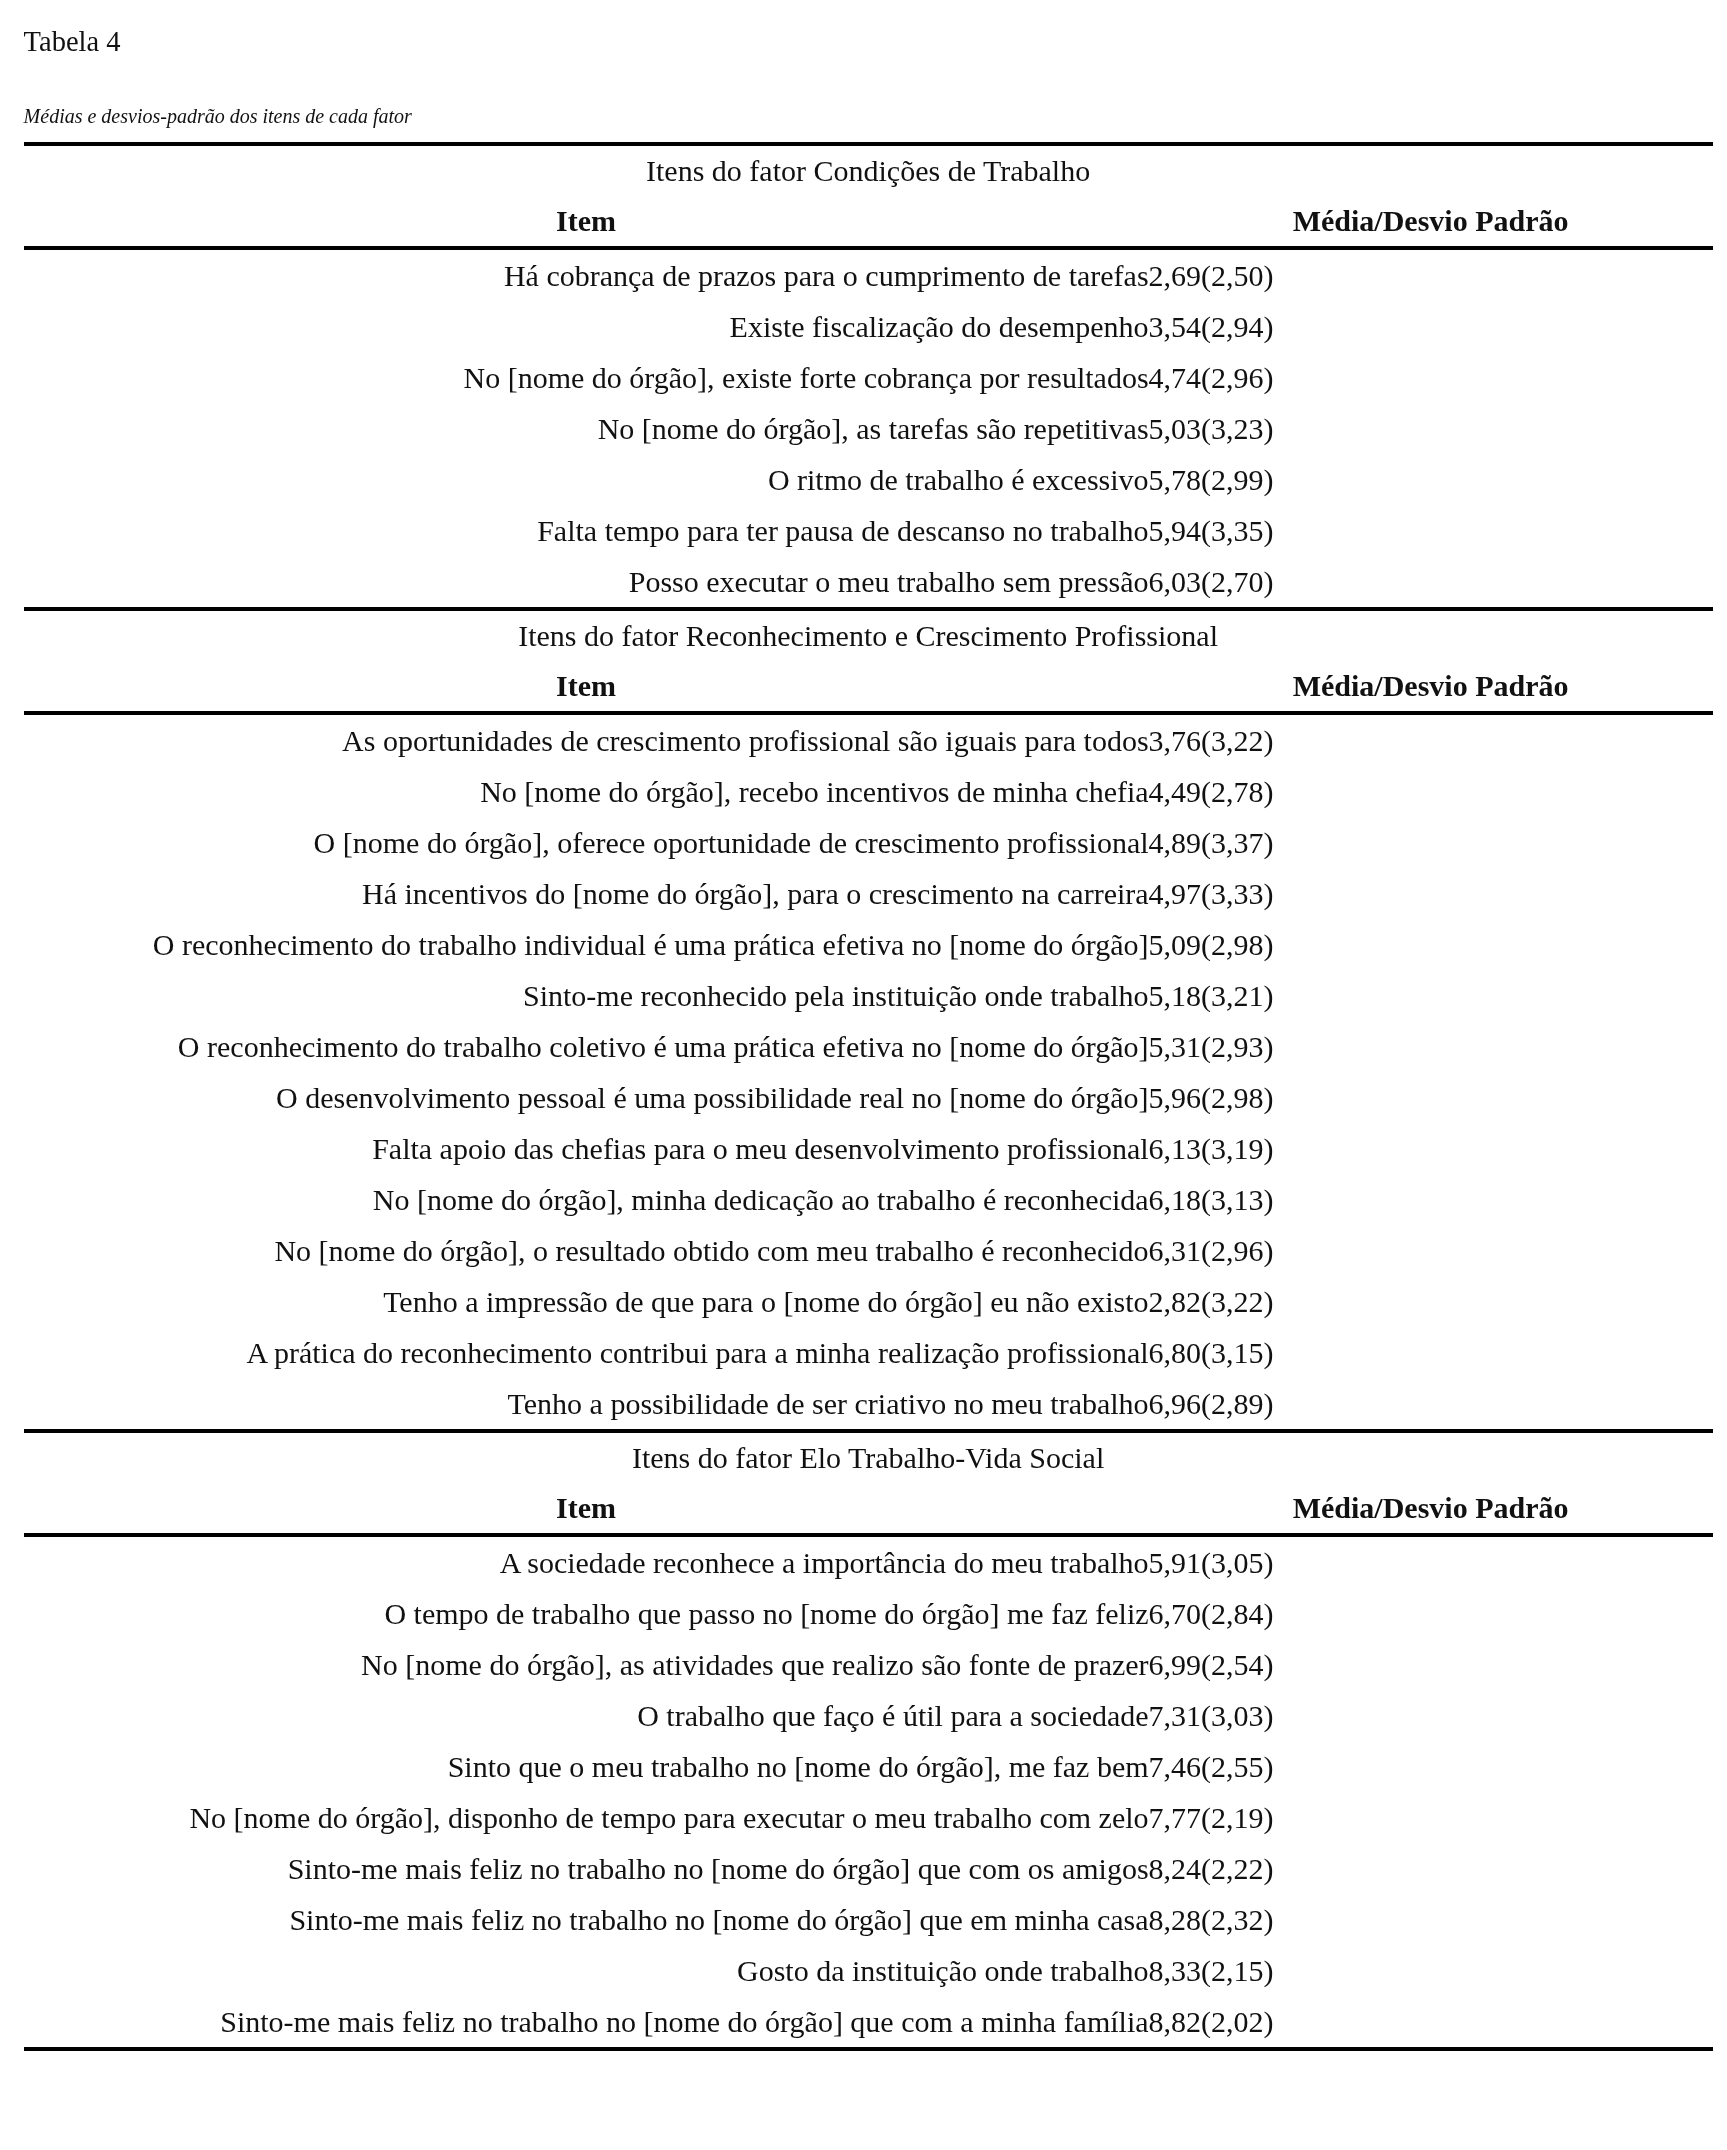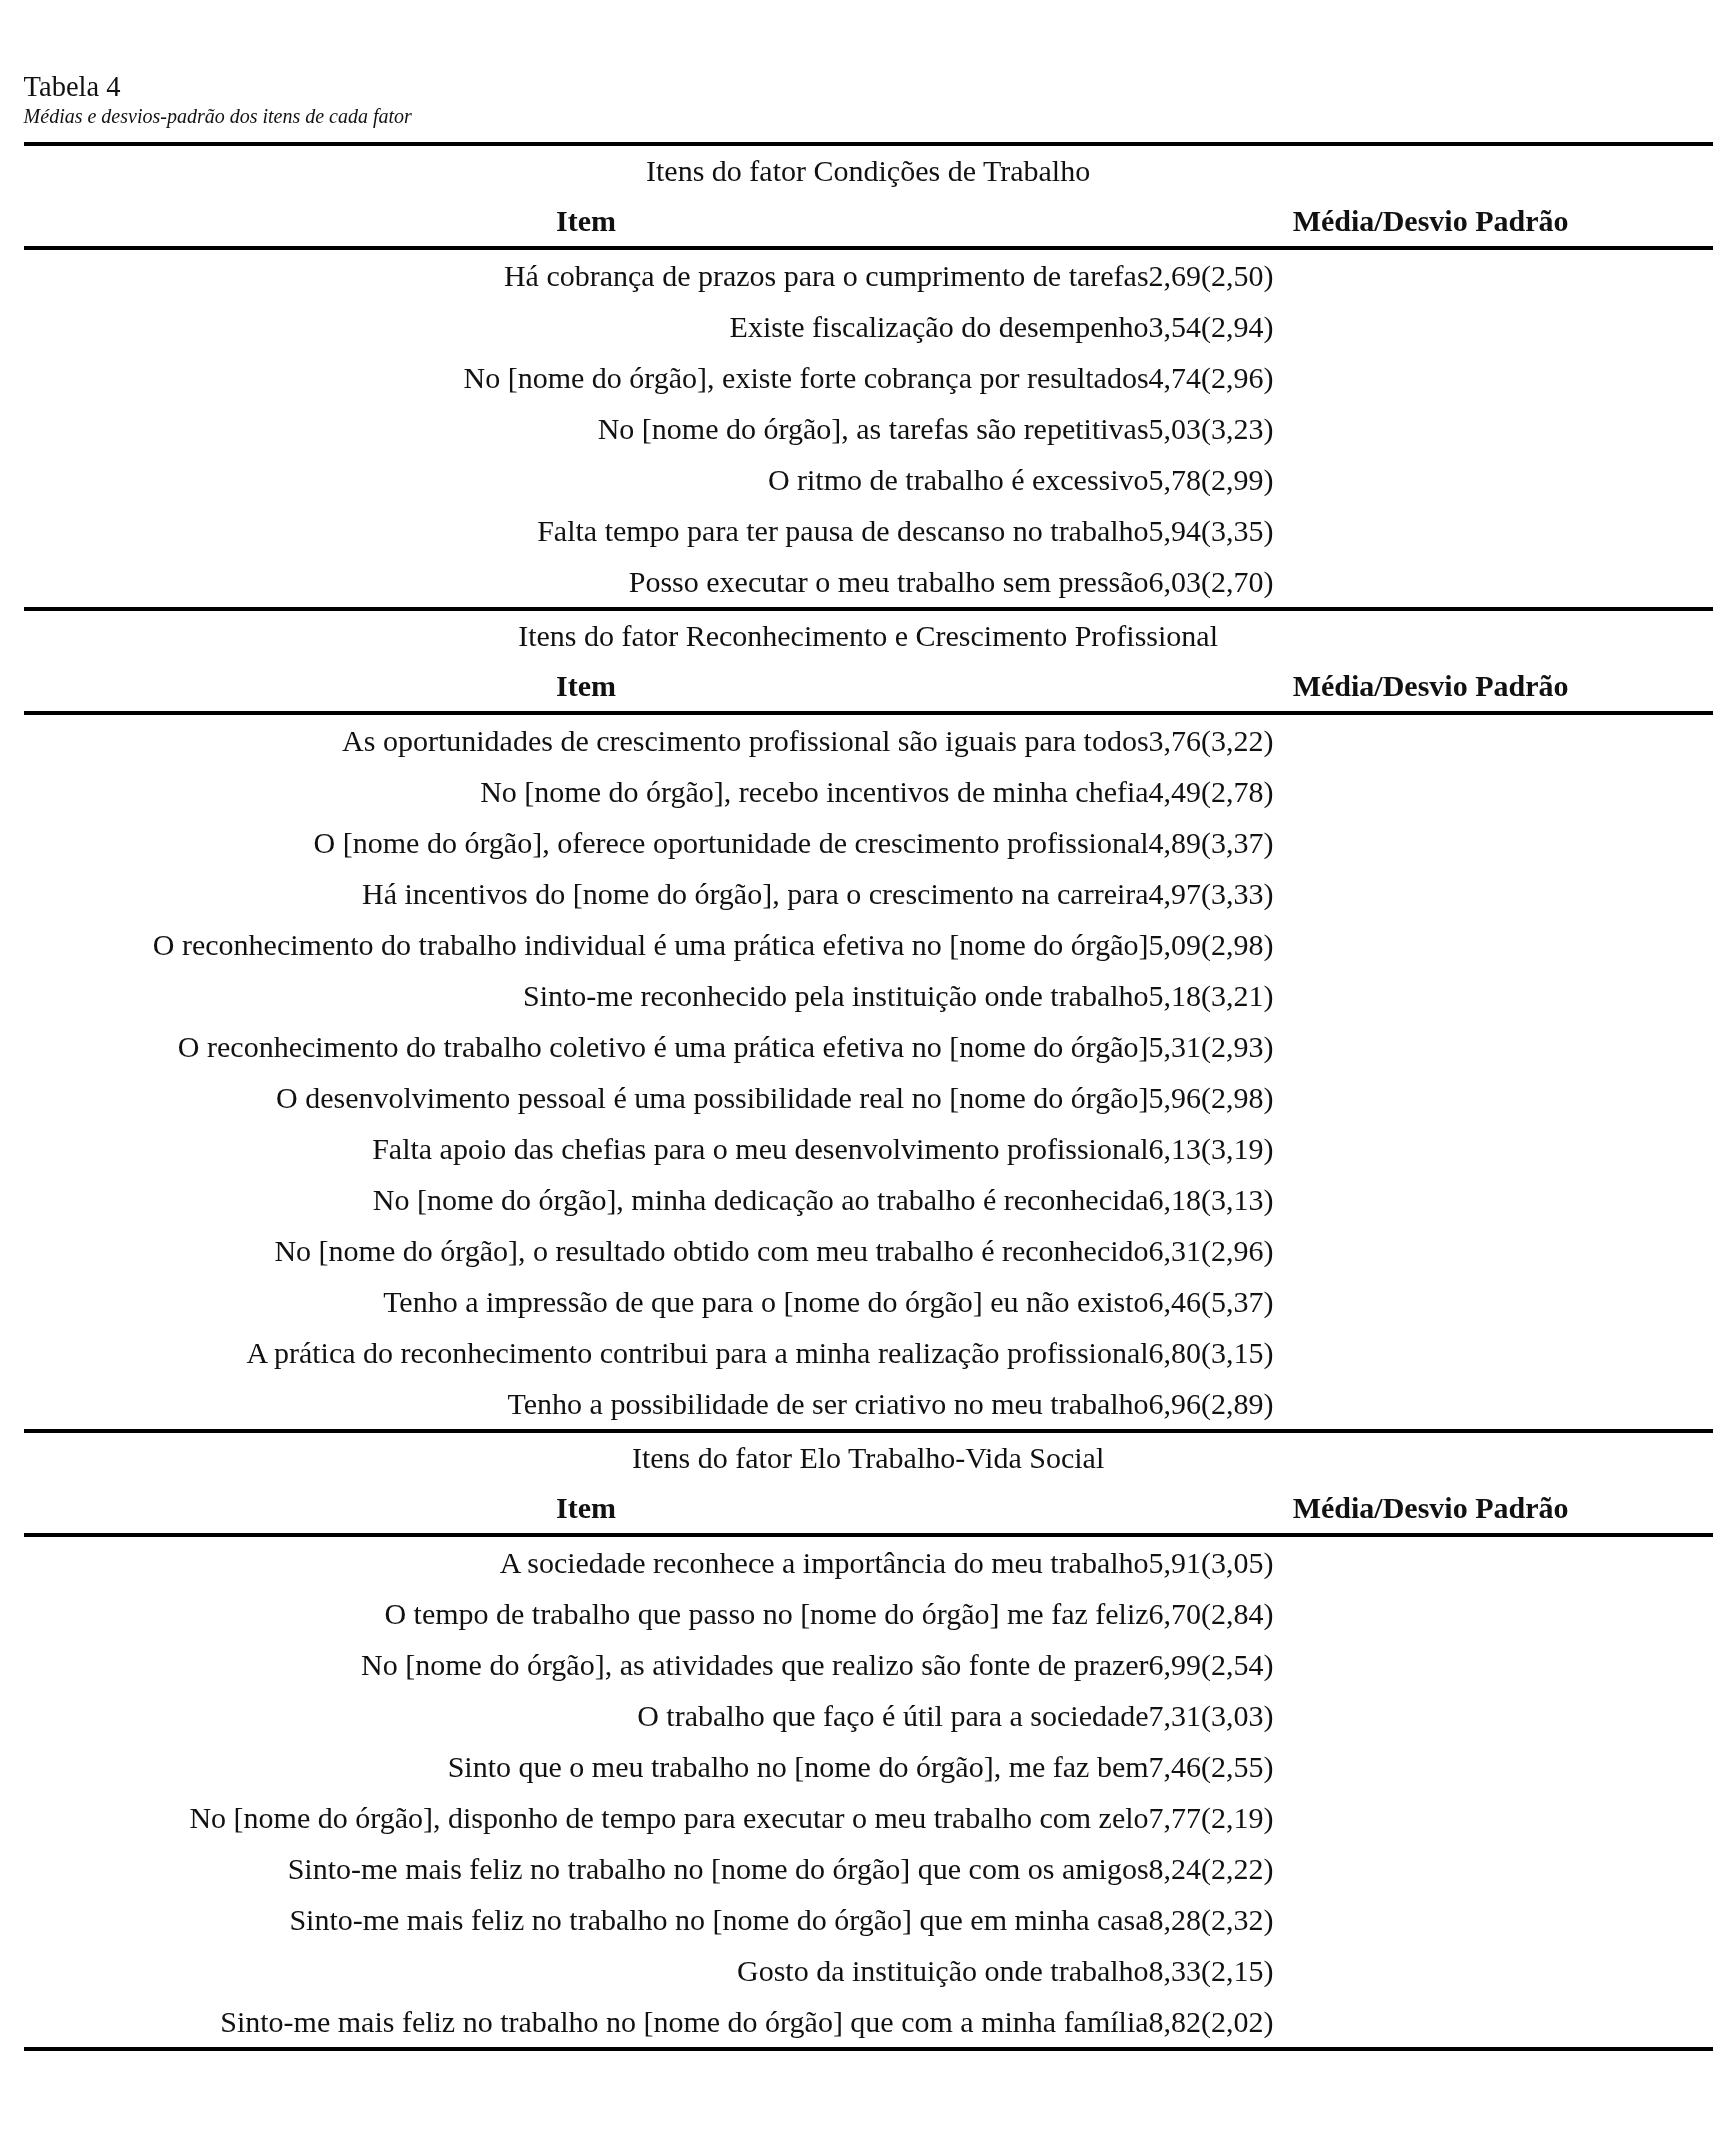--- a/index.html
+++ b/index.html
@@ -2,21 +2,21 @@
 <html style="font-size:13px"><head>
 <meta charset="utf-8">
 <style>
   html, body { margin: 0; padding: 0; background: #ffffff; }
   body {
     width: 1727px; height: 2151px; position: relative; overflow: hidden;
     font-family: "Liberation Serif", "DejaVu Serif", serif; color: #111;
   }
   .caption {
     position: absolute; left: 23.6px; top: 24.4px;
-    font-size: 28.5px; line-height: 36px; margin-top: 45px;
+    font-size: 28.5px; line-height: 36px;
   }
   .subtitle {
     position: absolute; left: 23.6px; top: 98px;
     font-size: 20px; line-height: 36px; font-style: italic;
   }
   .table-wrap {
     position: absolute; left: 23.6px; top: 142px; width: 1689px;
   }
   table { border-collapse: collapse; width: 100%; table-layout: fixed; }
   col.c1 { width: 1125px; }
@@ -124,21 +124,21 @@
         <tr>
           <td class="item">No [nome do órgão], minha dedicação ao trabalho é reconhecida</td>
           <td class="val">6,18(3,13)</td>
         </tr>
         <tr>
           <td class="item">No [nome do órgão], o resultado obtido com meu trabalho é reconhecido</td>
           <td class="val">6,31(2,96)</td>
         </tr>
         <tr>
           <td class="item">Tenho a impressão de que para o [nome do órgão] eu não existo</td>
-          <td class="val">6,46(5,37)</td>
+          <td class="val">2,82(3,22)</td>
         </tr>
         <tr>
           <td class="item">A prática do reconhecimento contribui para a minha realização profissional</td>
           <td class="val">6,80(3,15)</td>
         </tr>
         <tr>
           <td class="item">Tenho a possibilidade de ser criativo no meu trabalho</td>
           <td class="val">6,96(2,89)</td>
         </tr>
       </tbody>

